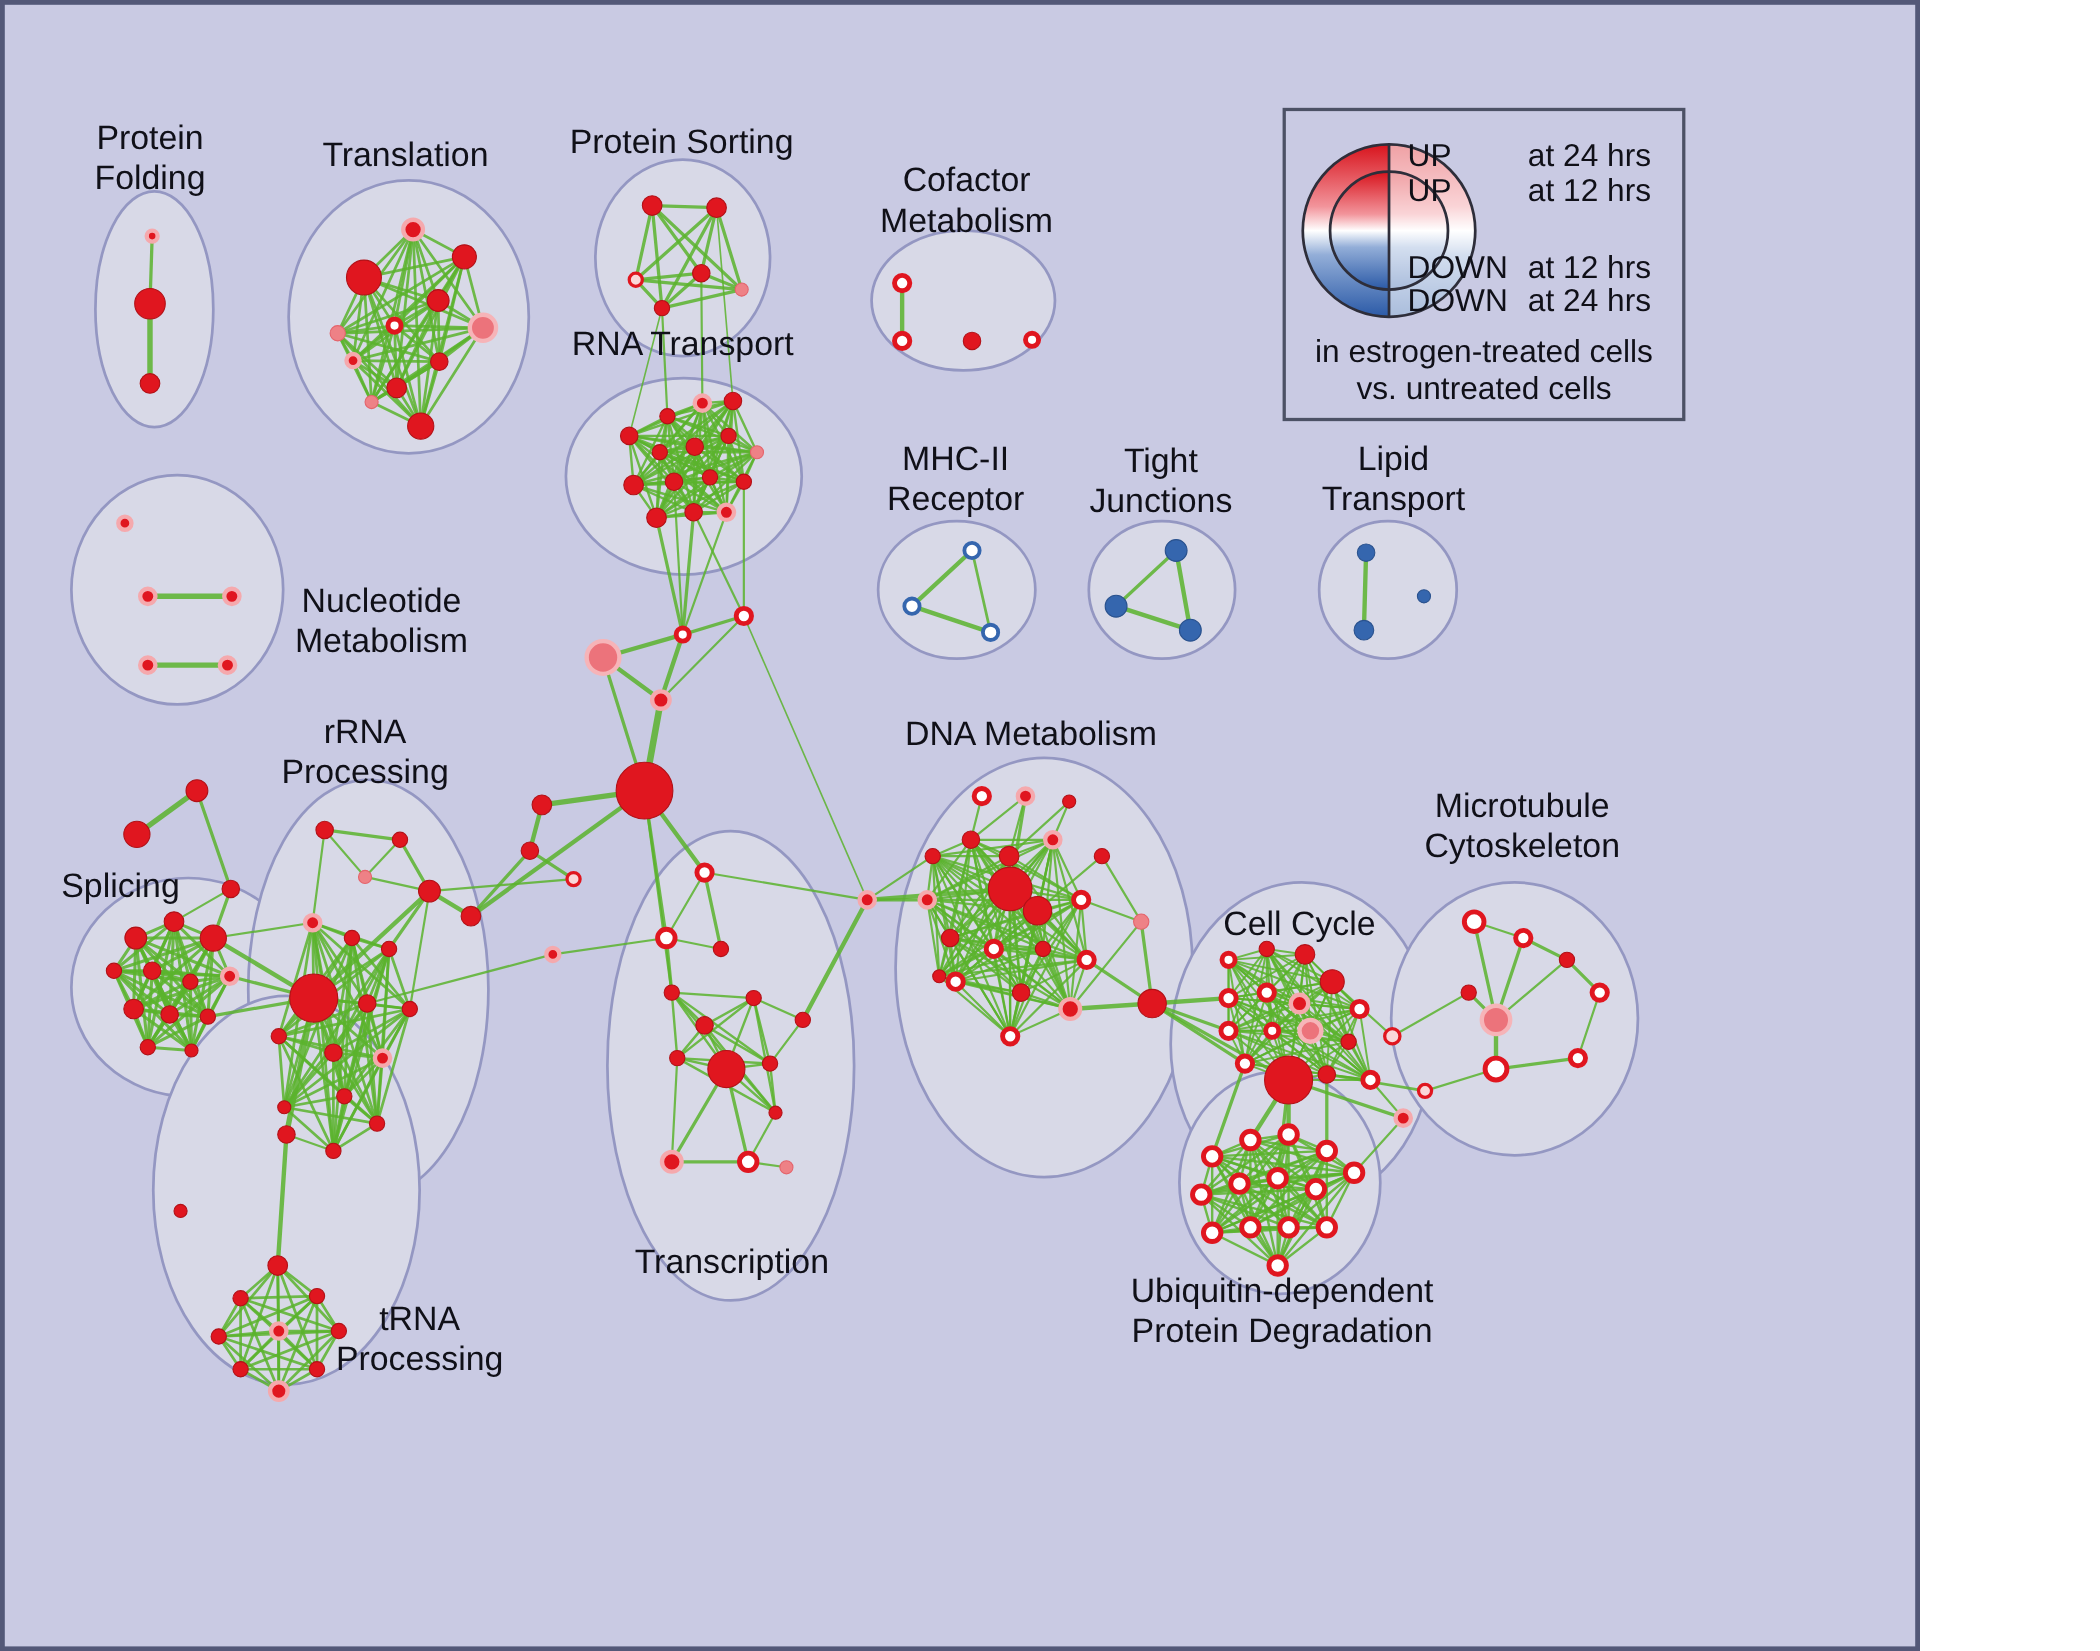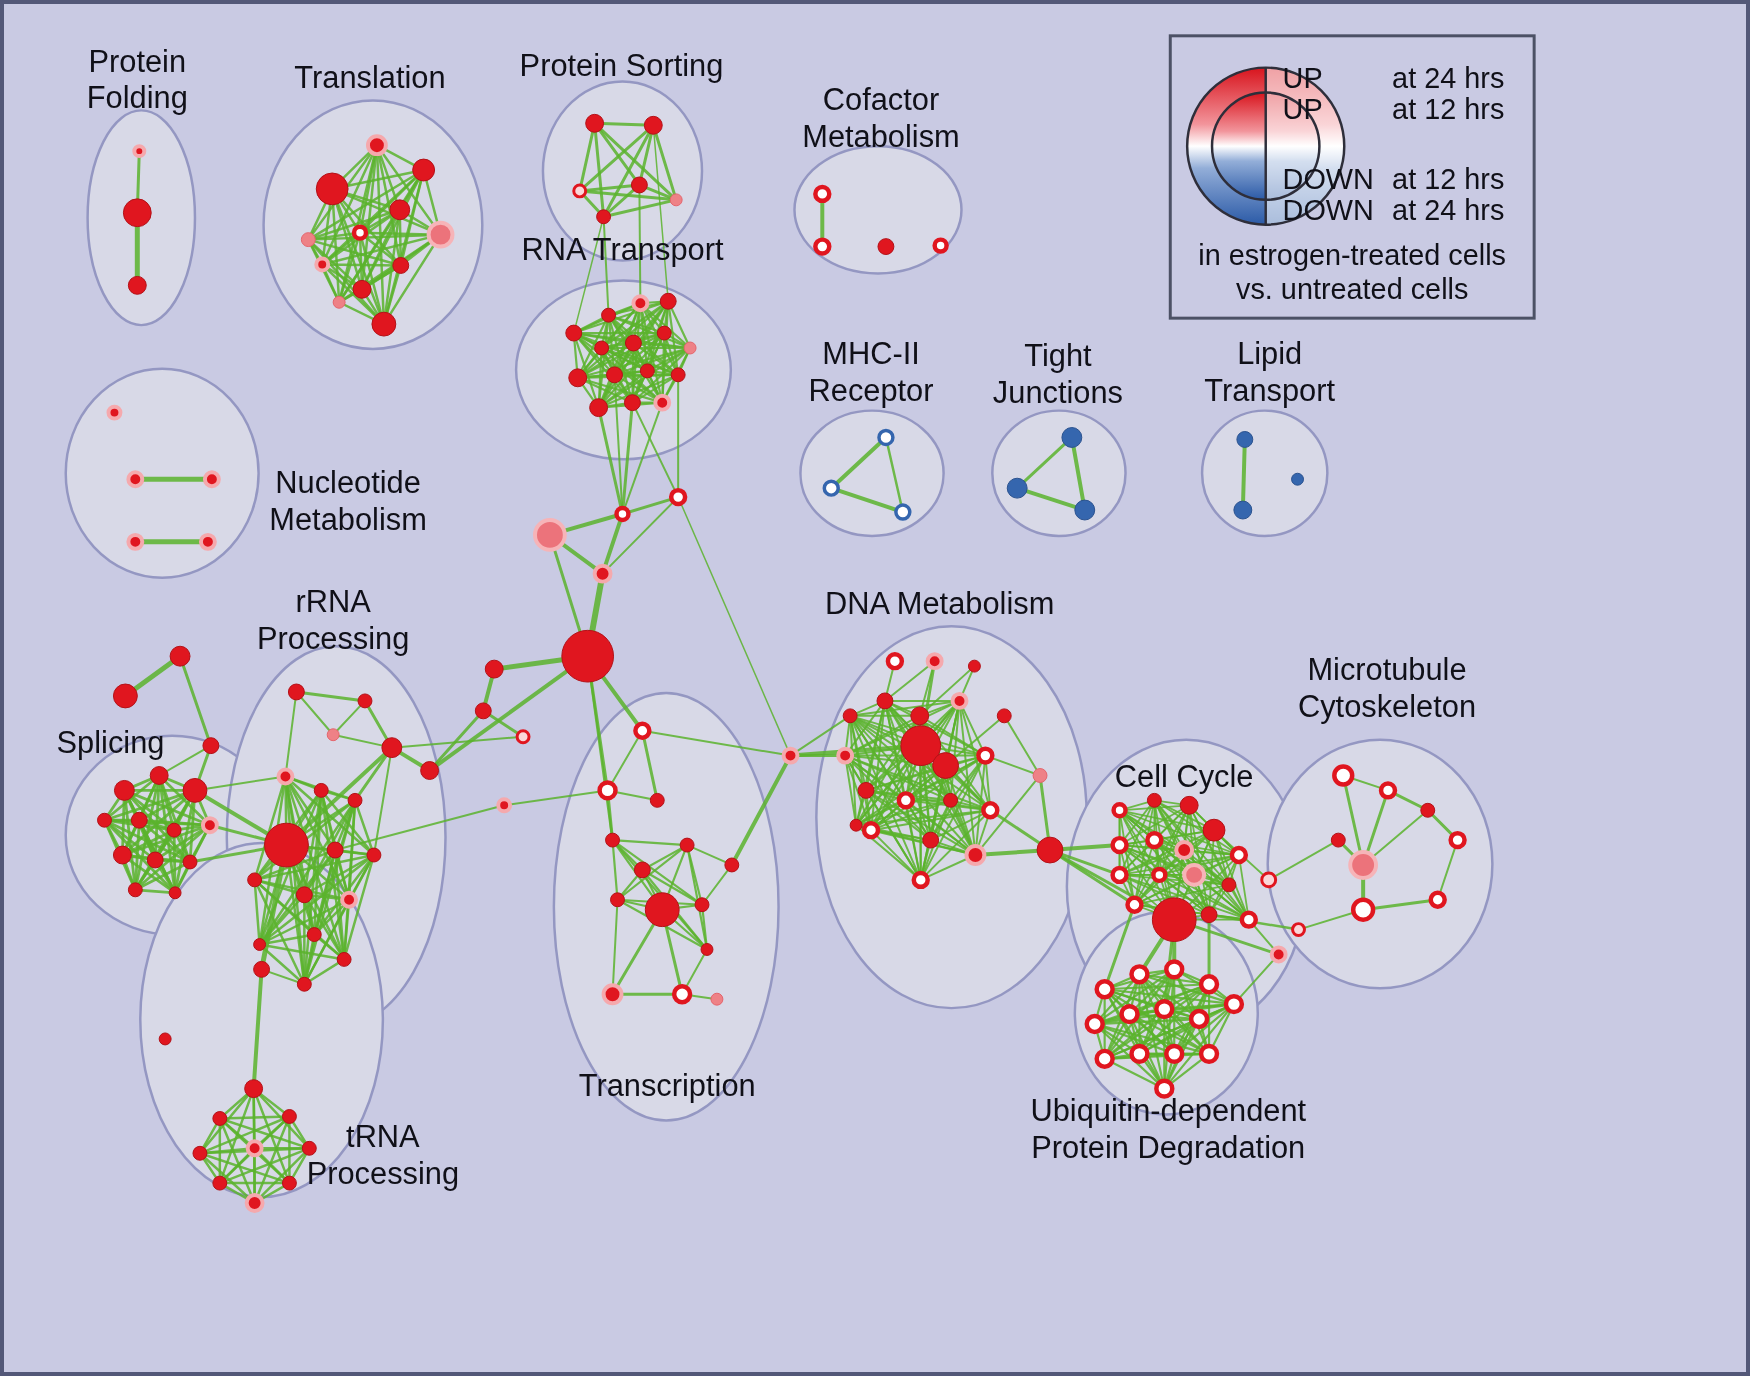--- a/index.html
+++ b/index.html
@@ -1,16 +1,16 @@
 <!DOCTYPE html>
 <html><head>
 <meta charset="utf-8">
 <style>
   html,body{margin:0;padding:0;background:#ffffff;font-family:"Liberation Sans",sans-serif;}
-  .figure{position:relative;width:1750px;height:1376px;background:#c9cae3;border:4px solid #535878;box-sizing:border-box;overflow:hidden;}
+  .figure{position:relative;width:1600px;height:1376px;background:#c9cae3;border:4px solid #535878;box-sizing:border-box;overflow:hidden;}
   svg.layer{position:absolute;left:0;top:0;width:100%;height:100%;}
   .cluster-label{font-family:"Liberation Sans",sans-serif;font-size:31px;fill:#101018;}
   .legend-text{font-family:"Liberation Sans",sans-serif;font-size:29px;fill:#101018;}
 </style>
 </head>
 <body>
 
 <div class="figure">
 
   <svg id="network-svg" class="layer" viewBox="0 0 1750 1376">

